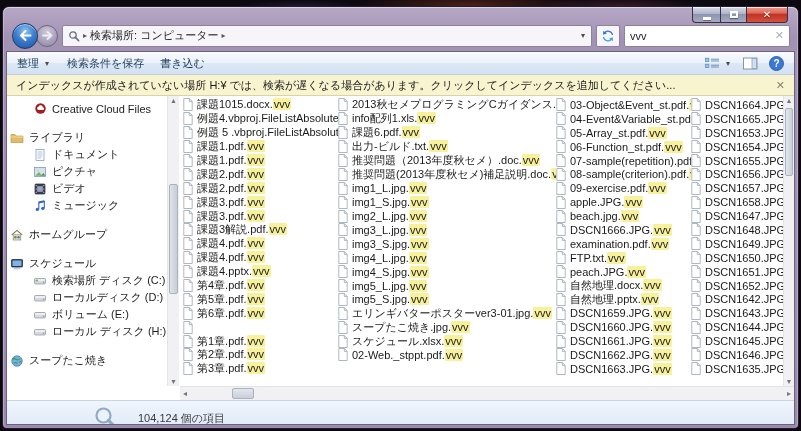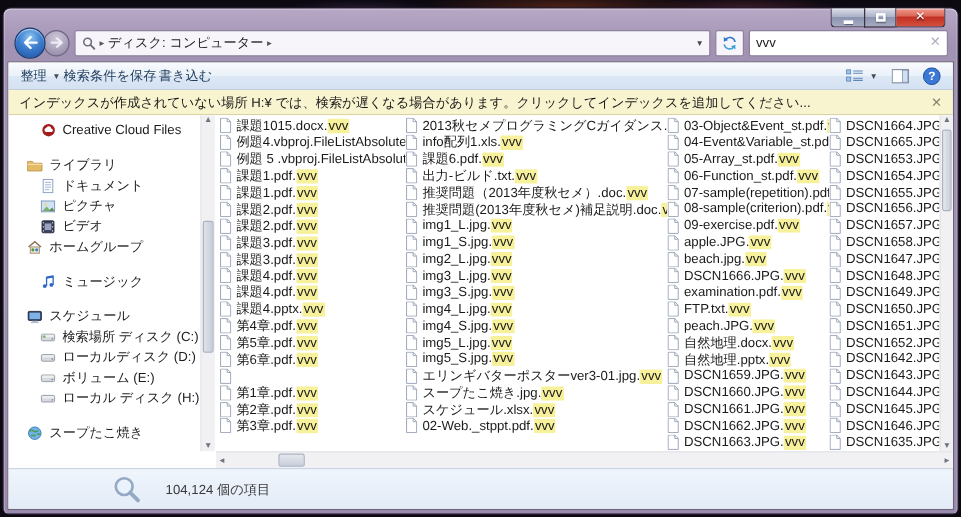--- a/index.html
+++ b/index.html
@@ -71,36 +71,36 @@
     border:none; outline:none; flex:1; font-size:11px; color:#1d1d1d; min-width:0;
     font-family:"Liberation Sans","DejaVu Sans",sans-serif; background:transparent;
   }
   .search-clear { color:#aab0bd; font-size:11px; line-height:11px; }
   
   .client {
     flex:1 1 auto; margin:0 3px 3px; border:1px solid #6b6377;
     display:flex; flex-direction:column; background:#fff; min-height:0; overflow:hidden;
   }
   .toolbar {
-    height:23px; flex:0 0 auto; display:flex; align-items:center; padding:0 10px; gap:2px;
+    height:23px; flex:0 0 auto; display:flex; align-items:center; padding:0 10px; gap:16px;
     background:linear-gradient(180deg,#f9fbfe 0%,#eaf1f9 50%,#dde8f5 51%,#d4e1f2 100%);
     border-bottom:1px solid #c3cedd; font-size:11px; color:#1e3c5c;
   }
   .tb-item { display:flex; align-items:center; gap:4px; white-space:nowrap; }
   .tb-right { margin-left:auto; display:flex; align-items:center; gap:11px; }
   .infobar {
     height:21px; flex:0 0 auto; background:#f9f4d0; border-bottom:1px solid #d9d3a6;
     display:flex; align-items:center; padding:0 9px; font-size:11px; color:#1a1a1a;
   }
   .infobar-close { margin-left:auto; color:#84846a; font-size:11px; }
   
   .main { position:relative; flex:1 1 auto; background:#fff; min-height:0; overflow:hidden; }
   .sidebar { position:absolute; left:0; top:0; bottom:14px; width:180px; padding-top:4px; overflow:hidden; }
   .side-item { display:flex; align-items:center; gap:5px; height:17px; font-size:11px; color:#1c1c1c; white-space:nowrap; }
-  .side-item.lv0 { padding-left:15px; }
+  .side-item.lv0 { padding-left:3px; }
   .side-item.lv1 { padding-left:26px; }
   .side-item.gap { margin-bottom:12px; }
   .side-icon { width:14px; height:14px; flex:0 0 auto; display:flex; align-items:center; justify-content:center; }
   .side-scroll { position:absolute; left:160px; top:0; bottom:14px; width:12px; background:#f1f1f4; border-left:1px solid #e4e4e8; }
   .side-scroll .thumb { position:absolute; left:1px; right:1px; top:88px; height:110px; background:linear-gradient(90deg,#dfe3ea,#c7cdd8); border:1px solid #aab2c0; border-radius:2px; }
   .scroll-arrow { position:absolute; left:0; right:0; text-align:center; font-size:7px; color:#70747f; }
   .files { position:absolute; left:176px; top:0; right:11px; bottom:14px; display:flex; padding-top:2px; overflow:hidden; }
   .filecol { flex:0 0 auto; overflow:hidden; }
   .filecol:nth-child(1){ width:155px; } .filecol:nth-child(2){ width:218px; }
   .filecol:nth-child(3){ width:135px; } .filecol:nth-child(4){ flex:1; }
@@ -108,21 +108,21 @@
   .frow svg { flex:0 0 auto; }
   .fname { overflow:hidden; text-overflow:clip; }
   mark { background:#f8f19c; color:inherit; padding:0 1px; border-radius:1px; }
   .vscroll { position:absolute; right:0; top:0; bottom:14px; width:11px; background:#f1f1f4; border-left:1px solid #e4e4e8; }
   .vscroll .thumb { position:absolute; left:1px; right:1px; top:12px; height:68px; background:linear-gradient(90deg,#e4e7ed,#c9cfda); border:1px solid #aab2c0; border-radius:2px; }
   .hscroll { position:absolute; left:173px; right:0; bottom:0; height:14px; background:#f1f1f4; border-top:1px solid #e4e4e8; }
   .hscroll .thumb { position:absolute; top:1px; bottom:1px; left:52px; width:22px; background:linear-gradient(180deg,#e4e7ed,#c9cfda); border:1px solid #aab2c0; border-radius:2px; }
   .h-arrow { position:absolute; top:2px; font-size:8px; color:#70747f; }
   
   .statusbar {
-    height:34px; flex:0 0 auto; position:relative;
+    height:24px; flex:0 0 auto; position:relative;
     background:linear-gradient(180deg,#f0f5fc 0%,#e2ebf7 100%);
     border-top:1px solid #c9d5e4;
   }
   .status-icon { position:absolute; left:86px; top:4px; }
   .status-text { position:absolute; left:131px; top:10px; font-size:11px; color:#3a3a3a; }
 </style>
 </head>
 <body>
 
 <div class="window">
@@ -151,21 +151,21 @@
       <svg width="11" height="9" viewBox="0 0 11 9">
           <path d="M5.5 1 L9.5 4.5 L5.5 8 M9.5 4.5 H1" stroke="#efedf4" stroke-width="1.8" fill="none" stroke-linecap="round" stroke-linejoin="round"></path>
         </svg>
     </div>
     <div class="breadcrumb-box">
       <svg width="12" height="12" viewBox="0 0 12 12">
           <circle cx="5" cy="5" r="3.2" fill="none" stroke="#6b6f7e" stroke-width="1.3"></circle>
           <path d="M7.4 7.4 L10.6 10.6" stroke="#6b6f7e" stroke-width="1.6" stroke-linecap="round"></path>
         </svg>
       <span class="crumb-arrow">▸</span>
-      <span>ディスク: コンピューター</span>
+      <span>検索場所: コンピューター</span>
       <span class="crumb-arrow">▸</span>
       <span class="bc-spacer"></span>
       <span class="dd-arrow">▾</span>
     </div>
     <div class="refresh-btn">
       <svg width="12" height="12" viewBox="0 0 12 12">
           <path d="M10.5 5 A4.5 4.5 0 0 0 2.4 3.1" fill="none" stroke="#2f76cc" stroke-width="1.3"></path>
           <polygon points="1.2,0.8 1.2,4.8 4.8,3.4" fill="#2f76cc"></polygon>
           <path d="M1.5 7 A4.5 4.5 0 0 0 9.6 8.9" fill="none" stroke="#3fa0d8" stroke-width="1.3"></path>
           <polygon points="10.8,11.2 10.8,7.2 7.2,8.6" fill="#3fa0d8"></polygon>
@@ -263,41 +263,41 @@
                 <rect x="2.7" y="3" width="0.9" height="1.2" fill="#c8cde0"></rect>
                 <rect x="2.7" y="6.4" width="0.9" height="1.2" fill="#c8cde0"></rect>
                 <rect x="2.7" y="9.8" width="0.9" height="1.2" fill="#c8cde0"></rect>
                 <rect x="10.4" y="3" width="0.9" height="1.2" fill="#c8cde0"></rect>
                 <rect x="10.4" y="6.4" width="0.9" height="1.2" fill="#c8cde0"></rect>
                 <rect x="10.4" y="9.8" width="0.9" height="1.2" fill="#c8cde0"></rect>
               </svg>
             </span>
             <span>ビデオ</span>
           </div>
+          <div class="side-item lv1 gap">
+            <span class="side-icon">
+              <svg width="14" height="14" viewBox="0 0 14 14">
+                <circle cx="4.3" cy="10.4" r="1.6" fill="#2f66c8"></circle>
+                <circle cx="9.8" cy="9.4" r="1.6" fill="#2f66c8"></circle>
+                <path d="M5.8 10.4 V3.4 L11.3 2.3 V9.4" stroke="#2f66c8" stroke-width="1.1" fill="none"></path>
+                <path d="M5.8 3.4 L11.3 2.3" stroke="#2f66c8" stroke-width="2"></path>
+              </svg>
+            </span>
+            <span>ミュージック</span>
+          </div>
           <div class="side-item lv0 gap">
             <span class="side-icon">
               <svg width="14" height="14" viewBox="0 0 14 14">
                 <path d="M1.8 6.8 L7 2.4 L12.2 6.8" stroke="#8a6d4d" stroke-width="1.1" fill="none"></path>
                 <rect x="3.2" y="6.8" width="7.6" height="5.2" fill="#ece4d4" stroke="#9a805e" stroke-width="0.7"></rect>
                 <circle cx="5.4" cy="9.2" r="1.3" fill="#4d9e3f"></circle>
                 <circle cx="8.6" cy="9.2" r="1.3" fill="#3f7fd0"></circle>
               </svg>
             </span>
             <span>ホームグループ</span>
-          </div>
-          <div class="side-item lv1 gap">
-            <span class="side-icon">
-              <svg width="14" height="14" viewBox="0 0 14 14">
-                <circle cx="4.3" cy="10.4" r="1.6" fill="#2f66c8"></circle>
-                <circle cx="9.8" cy="9.4" r="1.6" fill="#2f66c8"></circle>
-                <path d="M5.8 10.4 V3.4 L11.3 2.3 V9.4" stroke="#2f66c8" stroke-width="1.1" fill="none"></path>
-                <path d="M5.8 3.4 L11.3 2.3" stroke="#2f66c8" stroke-width="2"></path>
-              </svg>
-            </span>
-            <span>ミュージック</span>
           </div>
           <div class="side-item lv0">
             <span class="side-icon">
               <svg width="14" height="14" viewBox="0 0 14 14">
                 <rect x="1.5" y="2.5" width="11" height="7.5" rx="0.8" fill="#2c3a55" stroke="#1a2437" stroke-width="0.7"></rect>
                 <rect x="2.5" y="3.5" width="9" height="5.5" fill="#7fb2e8"></rect>
                 <rect x="5" y="10.2" width="4" height="1" fill="#9aa2b5"></rect>
                 <rect x="3.5" y="11.2" width="7" height="1.1" fill="#b9c0cf"></rect>
               </svg>
             </span>
@@ -416,20 +416,27 @@
                 <path d="M6.3 0.5 V3.4 H9.2" fill="none" stroke="#9aa4b8" stroke-width="0.8"></path>
               </svg>
               <span class="fname">課題3.pdf.<mark>vvv</mark></span>
             </div>
             <div class="frow">
               <svg width="10" height="13" viewBox="0 0 10 13">
                 <path d="M0.8 0.5 H6.3 L9.2 3.4 V12.5 H0.8z" fill="#fff" stroke="#9aa4b8" stroke-width="0.8"></path>
                 <path d="M6.3 0.5 V3.4 H9.2" fill="none" stroke="#9aa4b8" stroke-width="0.8"></path>
               </svg>
               <span class="fname">課題3.pdf.<mark>vvv</mark></span>
+            </div>
+            <div class="frow">
+              <svg width="10" height="13" viewBox="0 0 10 13">
+                <path d="M0.8 0.5 H6.3 L9.2 3.4 V12.5 H0.8z" fill="#fff" stroke="#9aa4b8" stroke-width="0.8"></path>
+                <path d="M6.3 0.5 V3.4 H9.2" fill="none" stroke="#9aa4b8" stroke-width="0.8"></path>
+              </svg>
+              <span class="fname">課題3解説.pdf.<mark>vvv</mark></span>
             </div>
             <div class="frow">
               <svg width="10" height="13" viewBox="0 0 10 13">
                 <path d="M0.8 0.5 H6.3 L9.2 3.4 V12.5 H0.8z" fill="#fff" stroke="#9aa4b8" stroke-width="0.8"></path>
                 <path d="M6.3 0.5 V3.4 H9.2" fill="none" stroke="#9aa4b8" stroke-width="0.8"></path>
               </svg>
               <span class="fname">課題4.pdf.<mark>vvv</mark></span>
             </div>
             <div class="frow">
               <svg width="10" height="13" viewBox="0 0 10 13">

